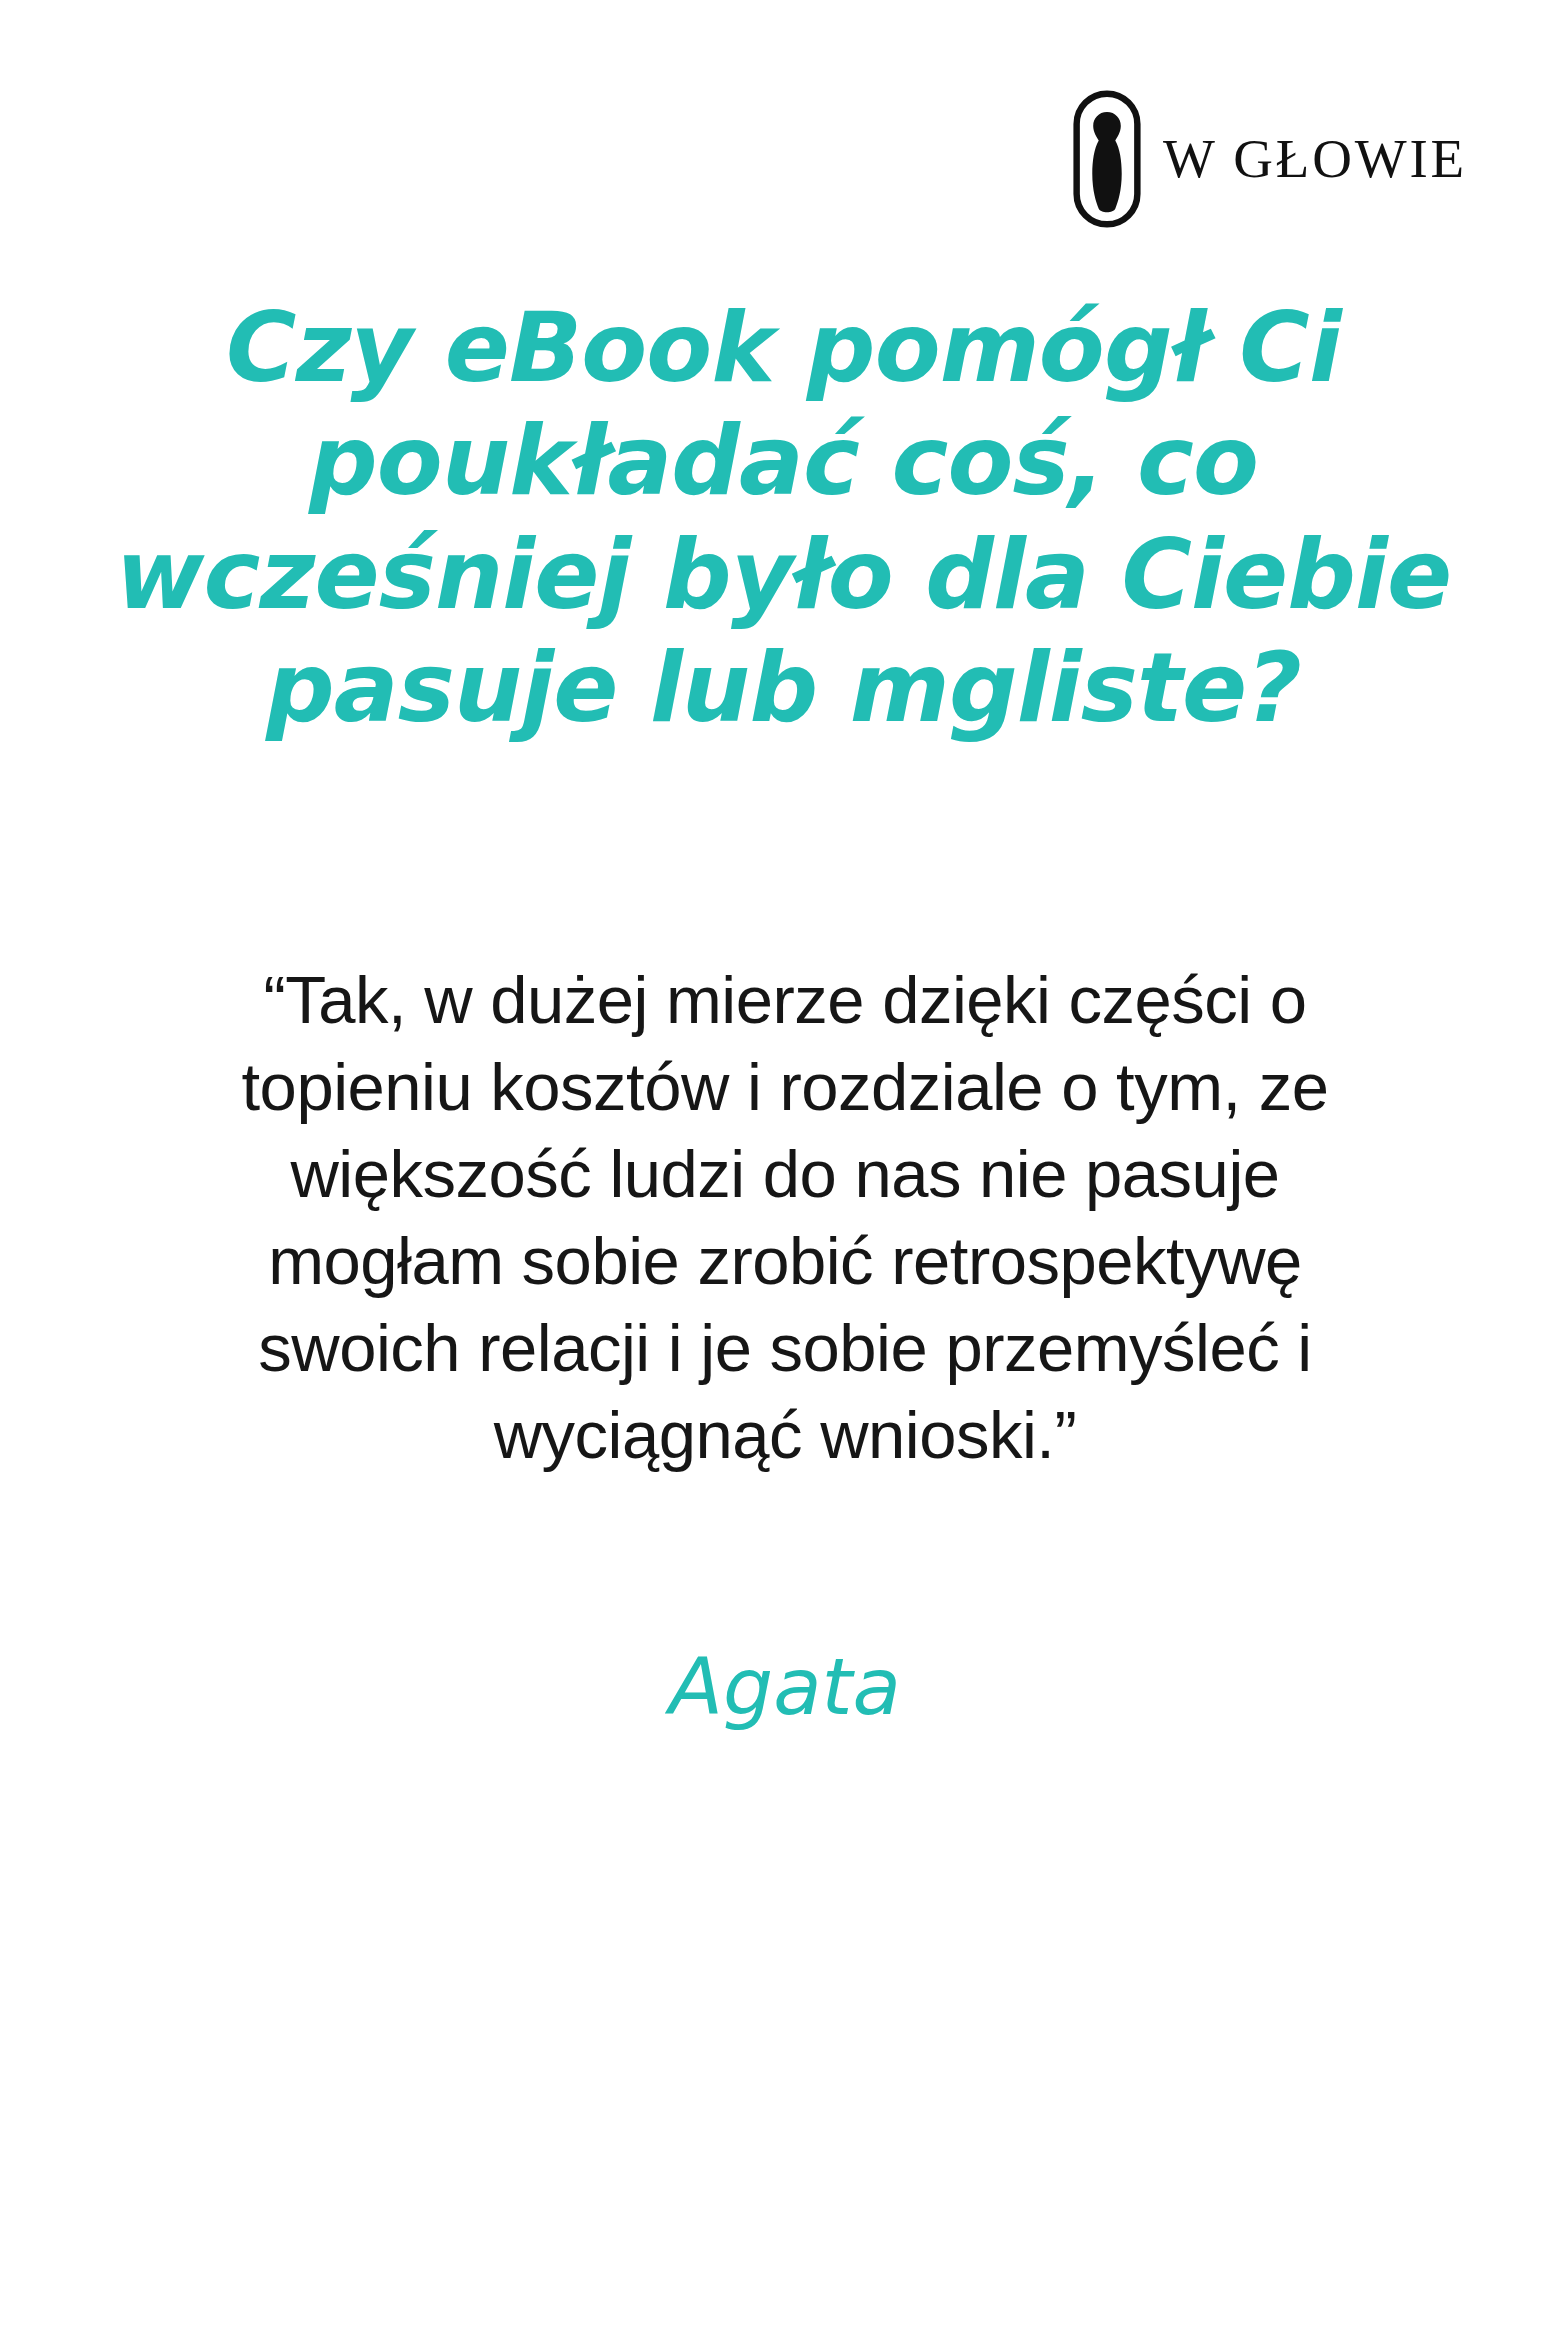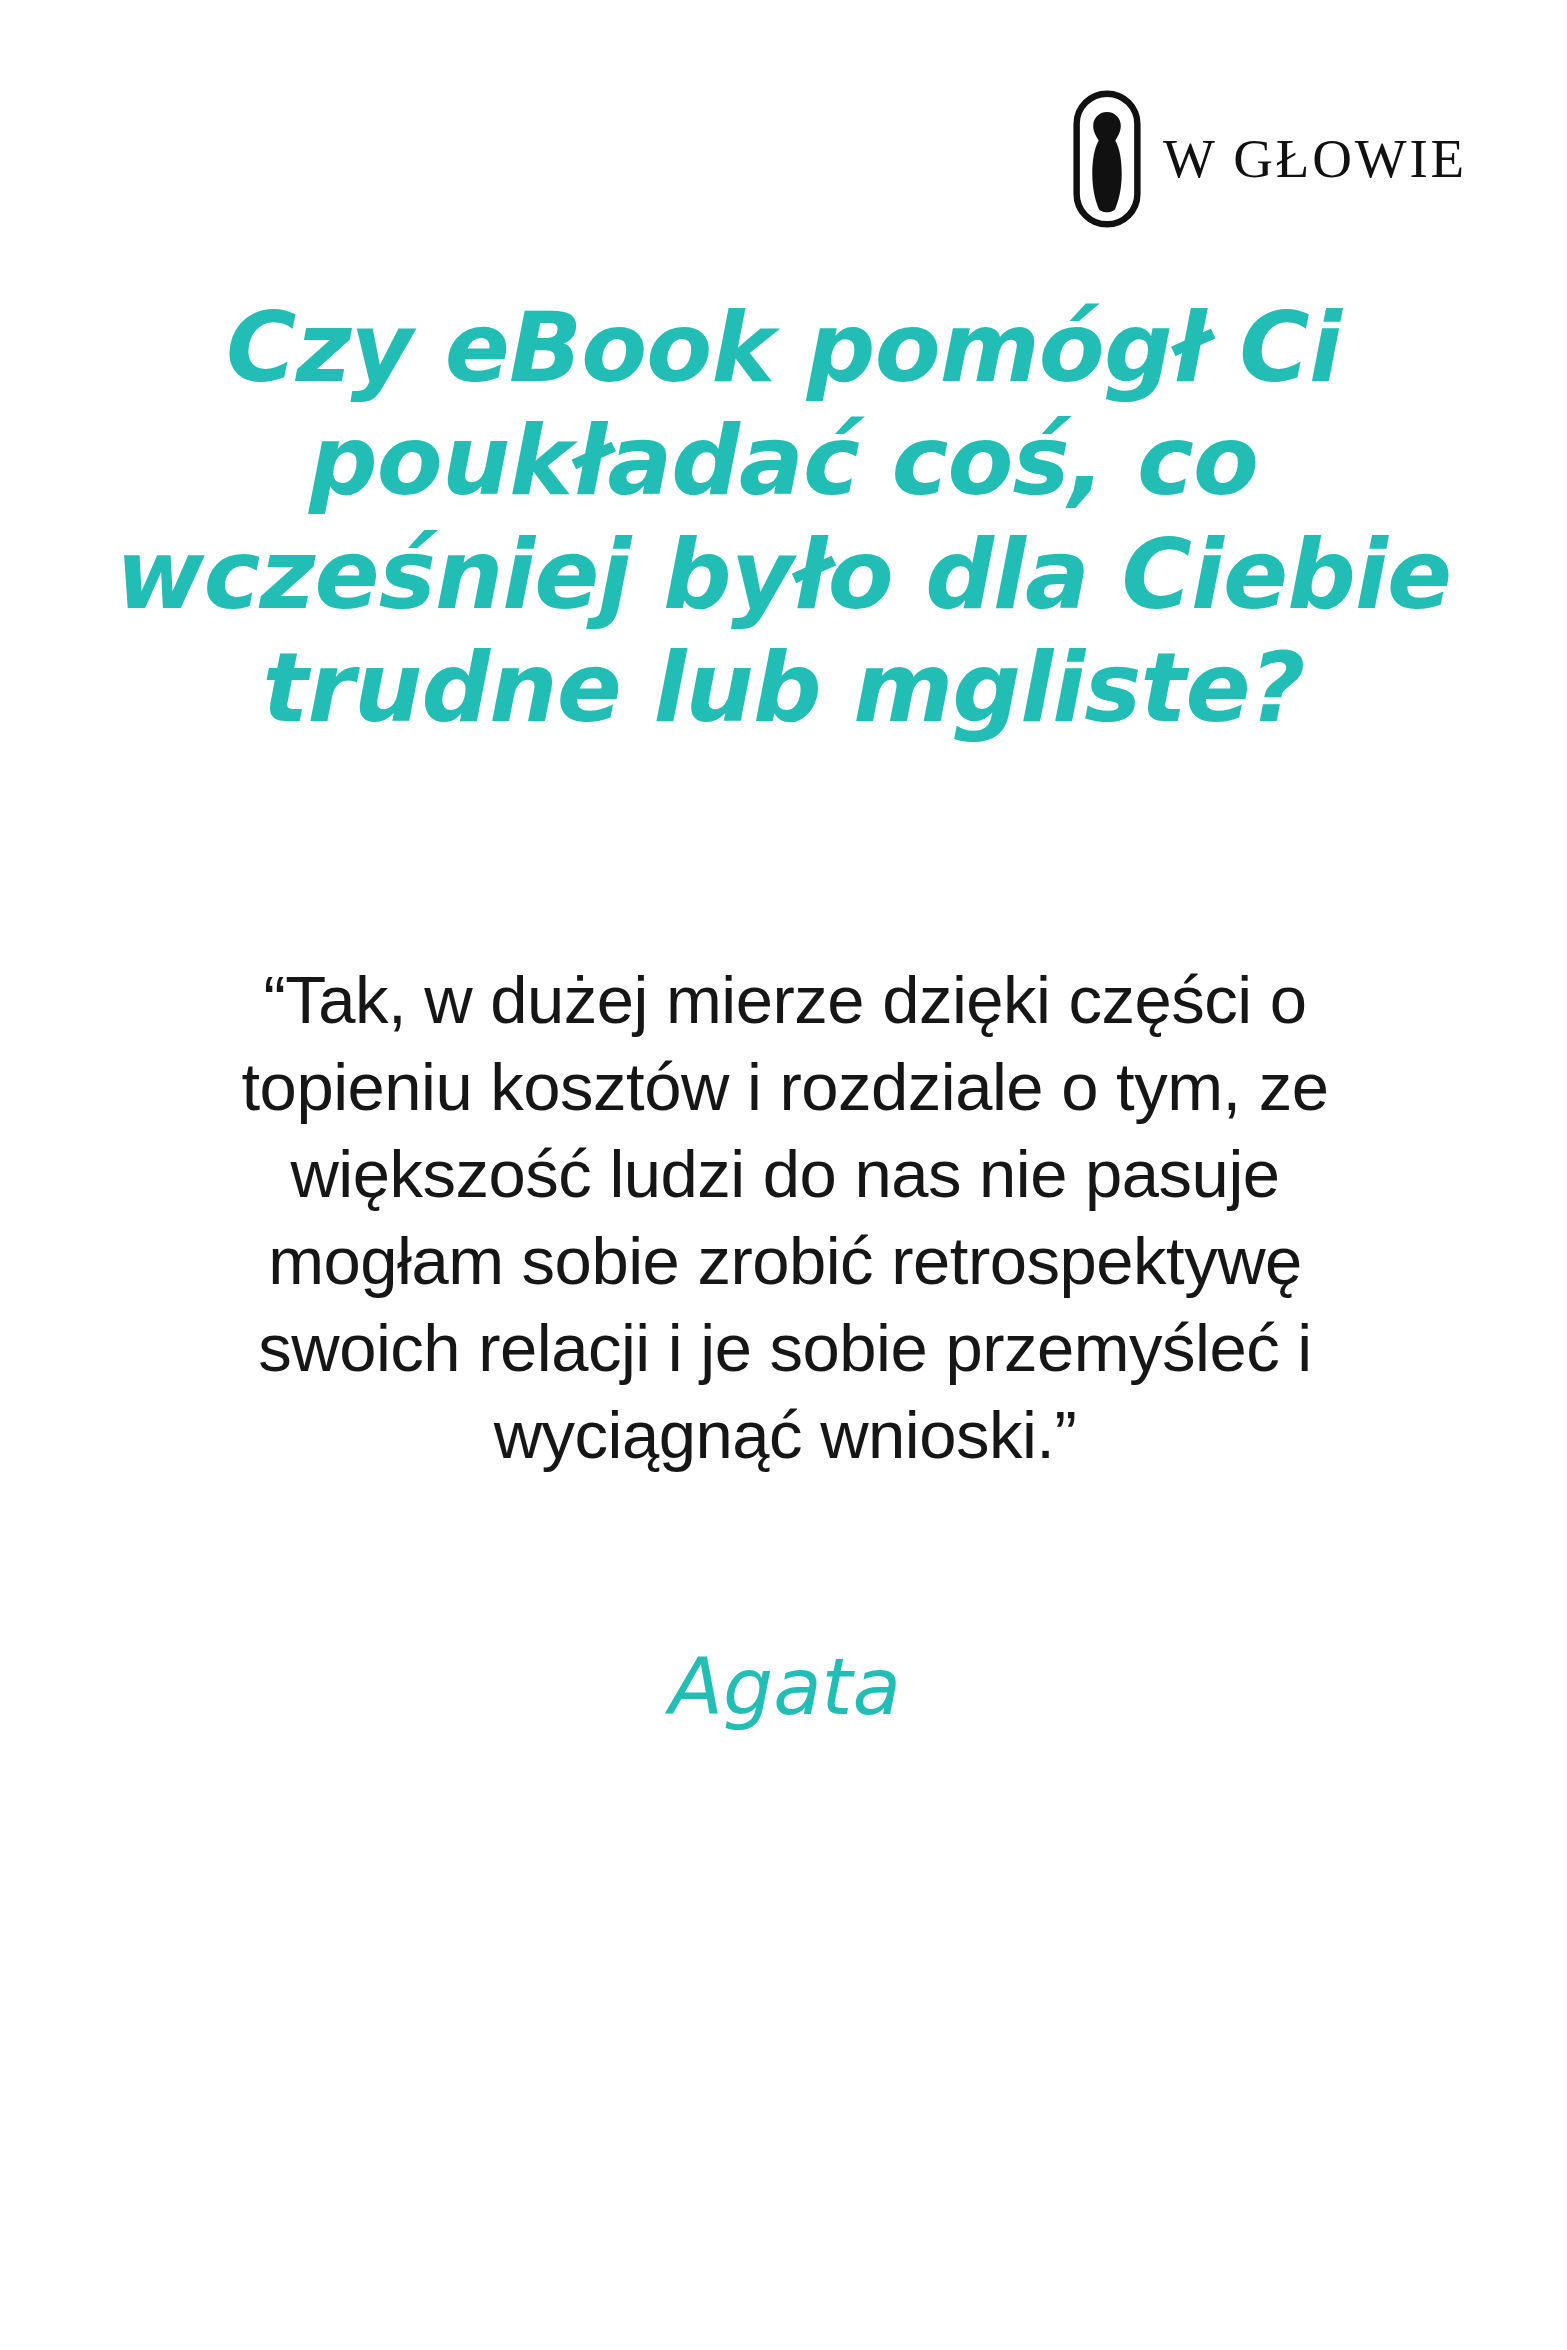--- a/index.html
+++ b/index.html
@@ -115,20 +115,20 @@
       <svg width="72" height="138" viewBox="0 0 78 150" xmlns="http://www.w3.org/2000/svg">
         <rect x="6" y="4" width="66" height="142" rx="33" ry="33" fill="none" stroke="#111111" stroke-width="7"></rect>
         <path d="M39 24 c9 0 15 7 15 15 c0 7 -4 12 -6 16 c5 9 7 22 7 36 c0 18 -4 31 -7 38 c-2 5 -16 5 -18 0 c-3 -7 -7 -20 -7 -38 c0 -14 2 -27 7 -36 c-2 -4 -6 -9 -6 -16 c0 -8 6 -15 15 -15 z" fill="#111111"></path>
       </svg>
     </span>
     <span class="logo-words">
       <span class="line line2">W GŁOWIE</span>
     </span>
   </div>
 
-  <div class="headline">Czy eBook pomógł Ci poukładać coś, co wcześniej było dla Ciebie trudne lub mgliste?</div>
+  <div class="headline">Czy eBook pomógł Ci poukładać coś, co wcześniej było dla Ciebie pasuje lub mgliste?</div>
 
   <div class="quote">“Tak, w dużej mierze dzięki części o topieniu kosztów i rozdziale o tym, ze większość ludzi do nas nie pasuje mogłam sobie zrobić retrospektywę swoich relacji i je sobie przemyśleć i wyciągnąć wnioski.”</div>
 
   <div class="signature">Agata</div>
 
 </div>
 
 
 </body></html>

